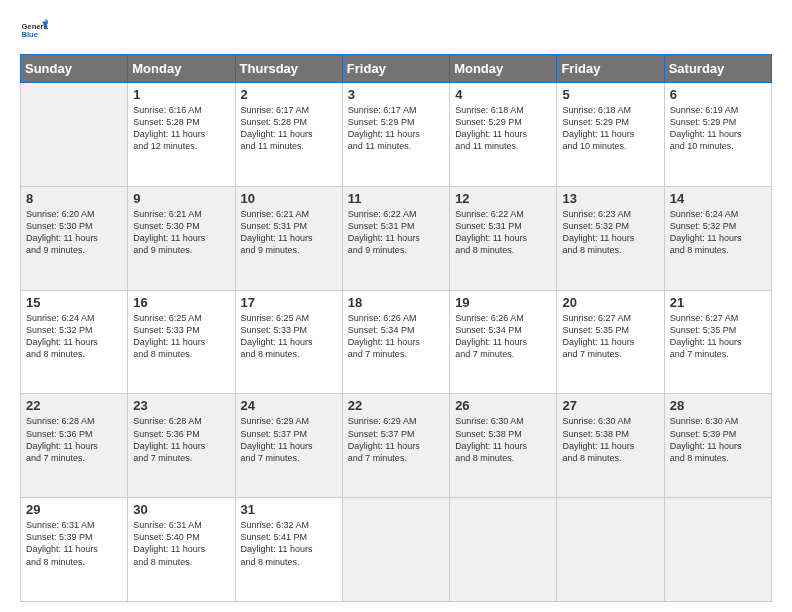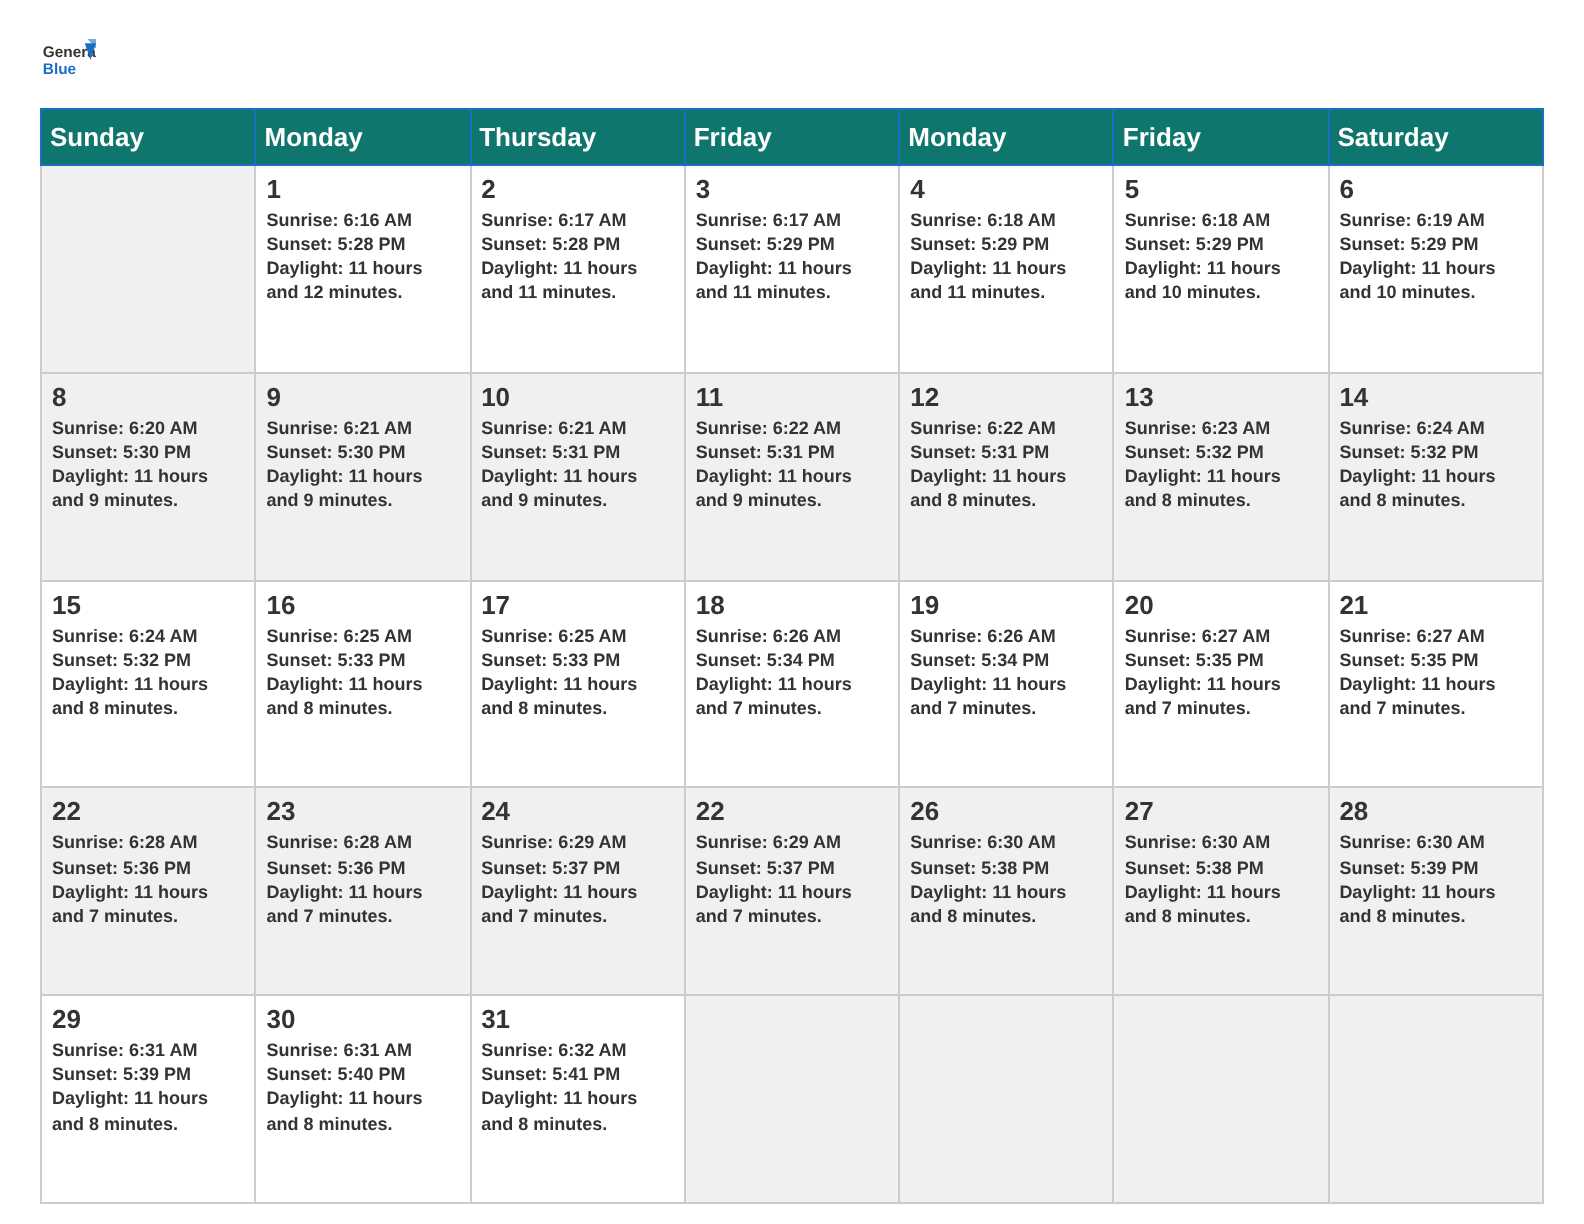--- a/index.html
+++ b/index.html
@@ -68,33 +68,32 @@
       color: #333;
       height: 88px;
     }
     .calendar tr:nth-child(even) td {
       background: #f0f0f0;
     }
     .calendar tr:nth-child(odd) td {
       background: #fff;
     }
     
-    .calendar thead tr th { background: #0f766e; }
+    .calendar thead tr th { background: #737373; }
     .day-num {
       font-size: 13px;
       font-weight: bold;
       display: block;
       margin-bottom: 2px;
       color: #333;
     }
     .day-info {
       font-size: 9px;
       line-height: 1.35;
       color: #333;
-      font-weight: bold;
     }
     .empty-cell {
       background: #f0f0f0 !important;
     }
   </style>
 </head>
 <body>
 
 <div class="page">
   <div class="header">

